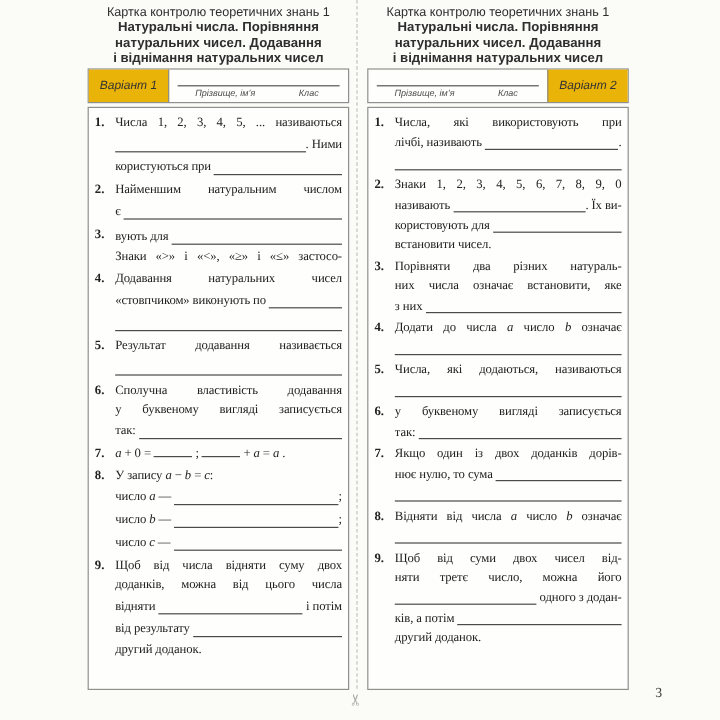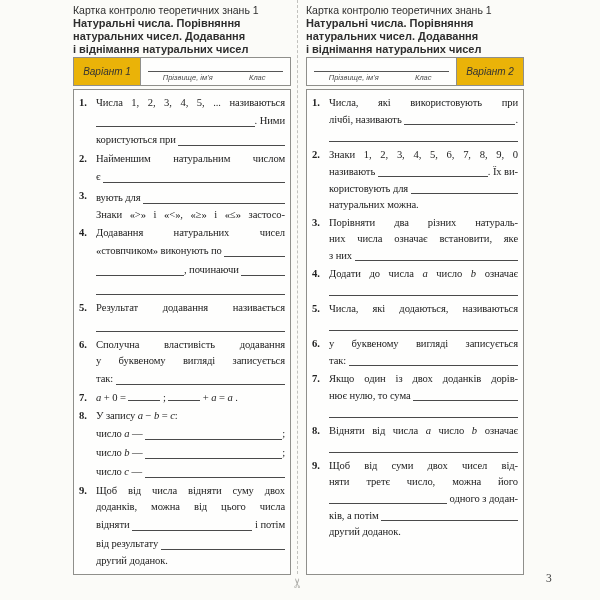--- a/index.html
+++ b/index.html
@@ -18,21 +18,21 @@
     font-size:13px; color:#a9a9a5; transform:rotate(-90deg);
     font-family:"DejaVu Sans", sans-serif; text-align:center; line-height:16px;
   }
   .pagenum { position:absolute; left:546px; top:572px; font-size:11.5px; color:#3a3a3a; }
 
   .panel { position:absolute; top:0; width:218px; }
   .panel.left  { left:73px;  }
   .panel.right { left:306px; }
 
   
-  .card-head { font-family:"Liberation Sans", sans-serif; color:#2e2e2e; padding-top:4px; height:52px; }
+  .card-head { text-align:center; font-family:"Liberation Sans", sans-serif; color:#2e2e2e; padding-top:4px; height:52px; }
   .card-head .l1 { font-size:10.5px; font-weight:400; line-height:13px; }
   .card-head .lt { font-size:11px;  font-weight:700; line-height:13px; }
 
   
   .hdr { display:flex; height:27px; border:1px solid #8f8f8b; margin-top:1px; margin-bottom:3px; background:#fefefd; }
   .vcell {
     width:66px; flex:none; background:#eab308;
     font-style:italic; font-size:10px; font-family:"Liberation Sans", sans-serif; color:#333;
     display:flex; align-items:center; justify-content:center;
   }
@@ -131,25 +131,20 @@
         </div>
         <div class="q">
           <div class="qn">4.</div>
           <div class="qb">
             <div class="ln just"><span class="tk">Додавання натуральних чисел</span></div>
             <div class="ln lf">
               <span class="tk">«стовпчиком» виконують по </span>
               <span class="blank g"></span>
             </div>
             <div class="ln lf">
-              <span class="blank" style="width: 88px;"></span>
-              <span class="tk">, починаючи </span>
-              <span class="blank g"></span>
-            </div>
-            <div class="ln lf">
               <span class="blank g"></span>
             </div>
           </div>
         </div>
         <div class="q">
           <div class="qn">5.</div>
           <div class="qb">
             <div class="ln just"><span class="tk">Результат додавання називається</span></div>
             <div class="ln lf">
               <span class="blank g"></span>
@@ -257,21 +252,21 @@
             <div class="ln just"><span class="tk">Знаки 1, 2, 3, 4, 5, 6, 7, 8, 9, 0</span></div>
             <div class="ln lf">
               <span class="tk">називають </span>
               <span class="blank g"></span>
               <span class="tk">. Їх ви-</span>
             </div>
             <div class="ln lf">
               <span class="tk">користовують для </span>
               <span class="blank g"></span>
             </div>
-            <div class="ln"><span class="tk">натуральних можна.</span></div>
+            <div class="ln"><span class="tk">встановити чисел.</span></div>
           </div>
         </div>
         <div class="q">
           <div class="qn">3.</div>
           <div class="qb">
             <div class="ln just"><span class="tk">Порівняти два різних натураль-</span></div>
             <div class="ln just"><span class="tk">них числа означає встановити, яке</span></div>
             <div class="ln lf">
               <span class="tk">з них </span>
               <span class="blank g"></span>

